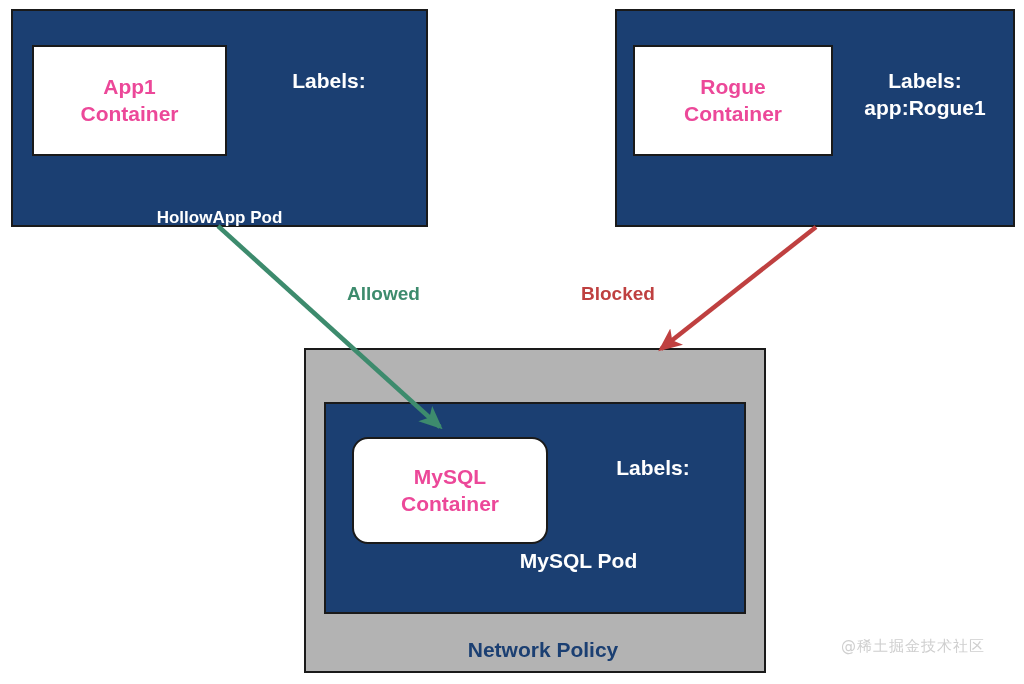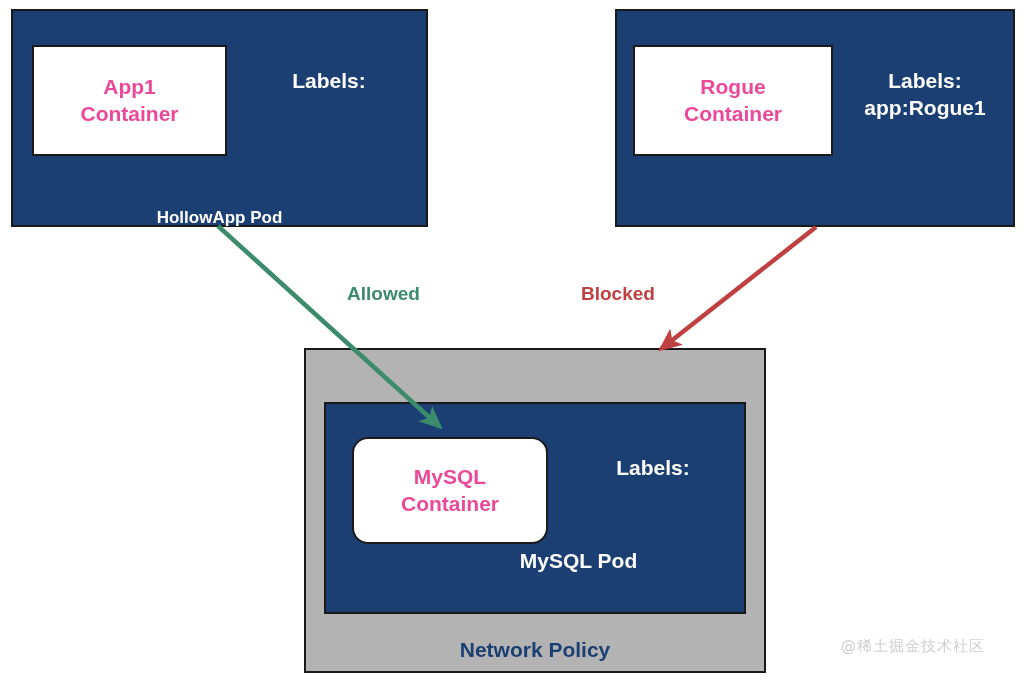--- a/index.html
+++ b/index.html
@@ -62,20 +62,21 @@
     background: #b3b3b3;
     border: 2px solid #1a1a1a;
     box-sizing: border-box;
   }
   .policy-name {
     position: absolute;
     color: #1b3f72;
     font-weight: bold;
     text-align: center;
     white-space: nowrap;
+    padding-left: 8px;
   }
 
   
   #hollowapp-pod  { left: 11px;  top: 9px;   width: 417px; height: 218px; }
   #app1-container { left: 32px;  top: 45px;  width: 195px; height: 111px; font-size: 21px; }
   #hollowapp-labels { left: 240px; top: 68px; width: 178px; font-size: 21px; }
   #hollowapp-podname { left: 11px; top: 176px; width: 417px; font-size: 17px; margin-top: 32px; }
 
   #rogue-pod       { left: 615px; top: 9px;  width: 400px; height: 218px; }
   #rogue-container { left: 633px; top: 45px; width: 200px; height: 111px; font-size: 21px; }

